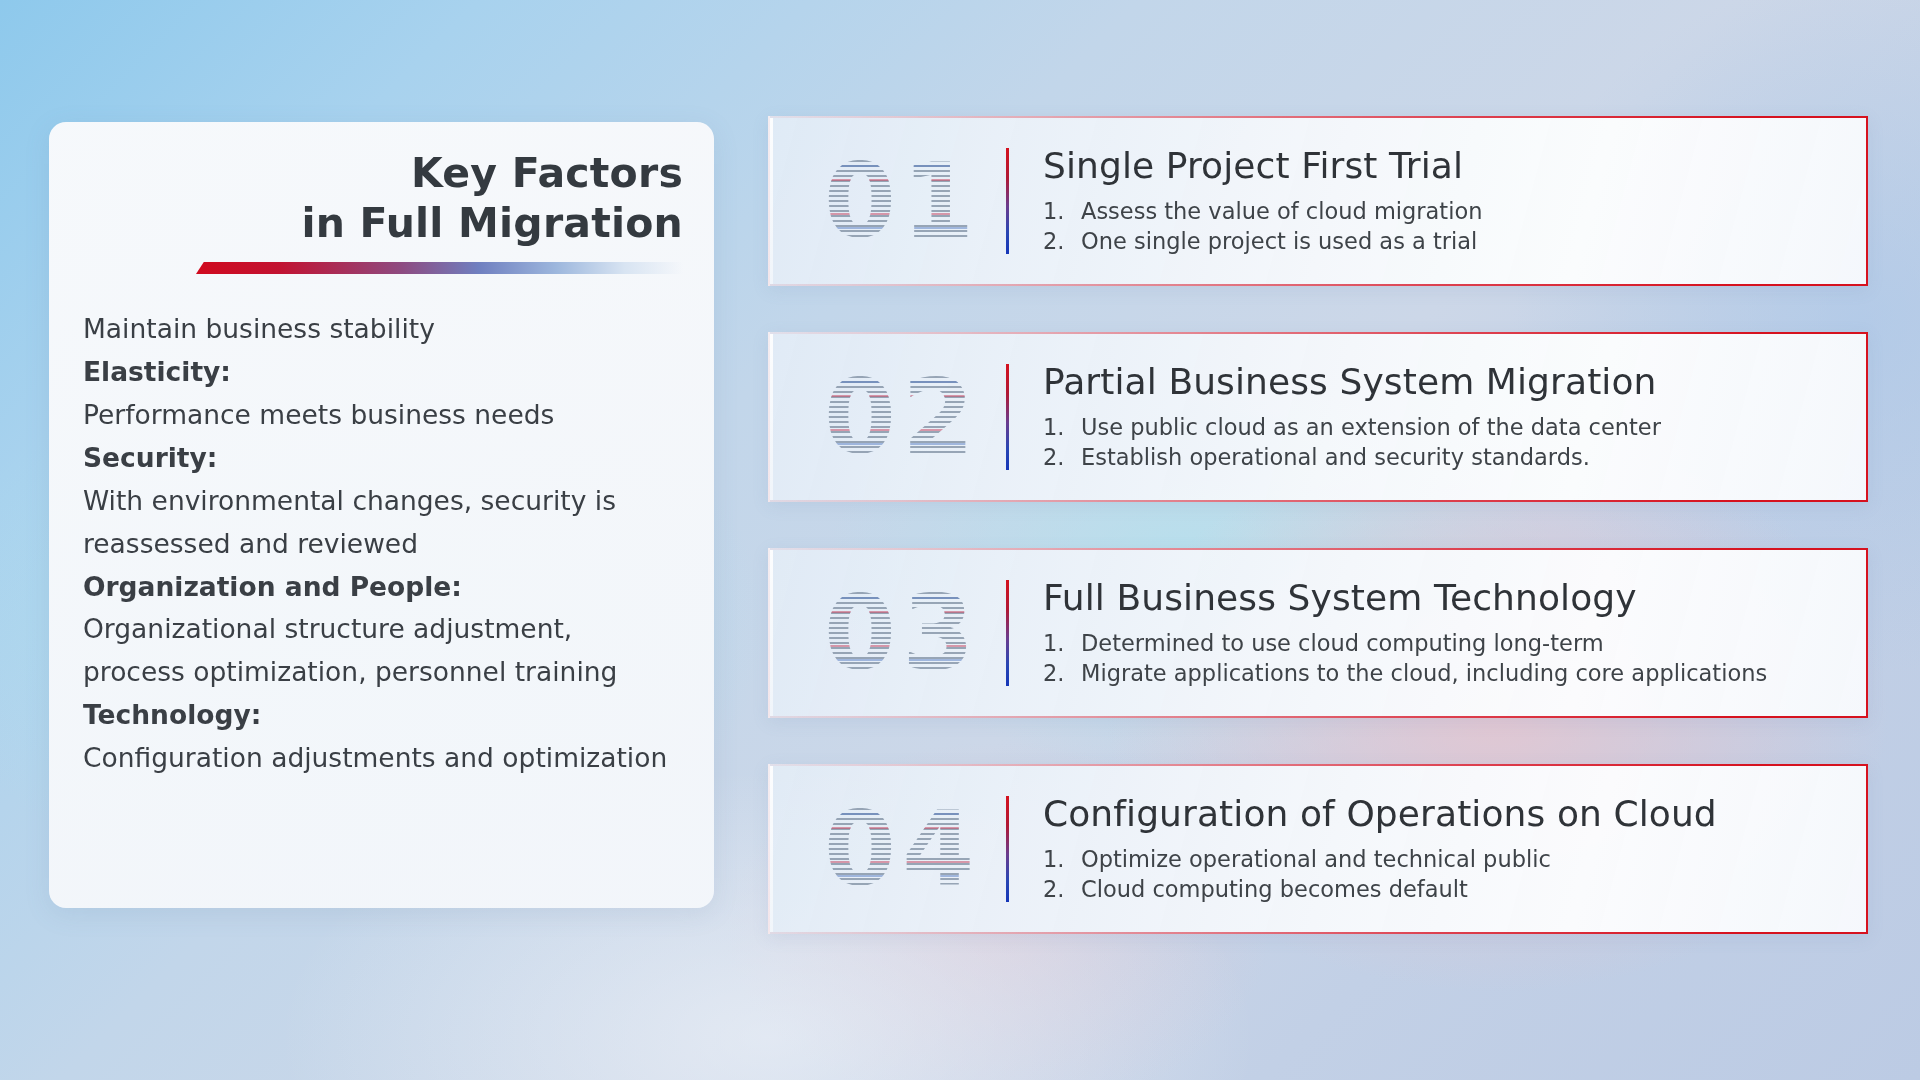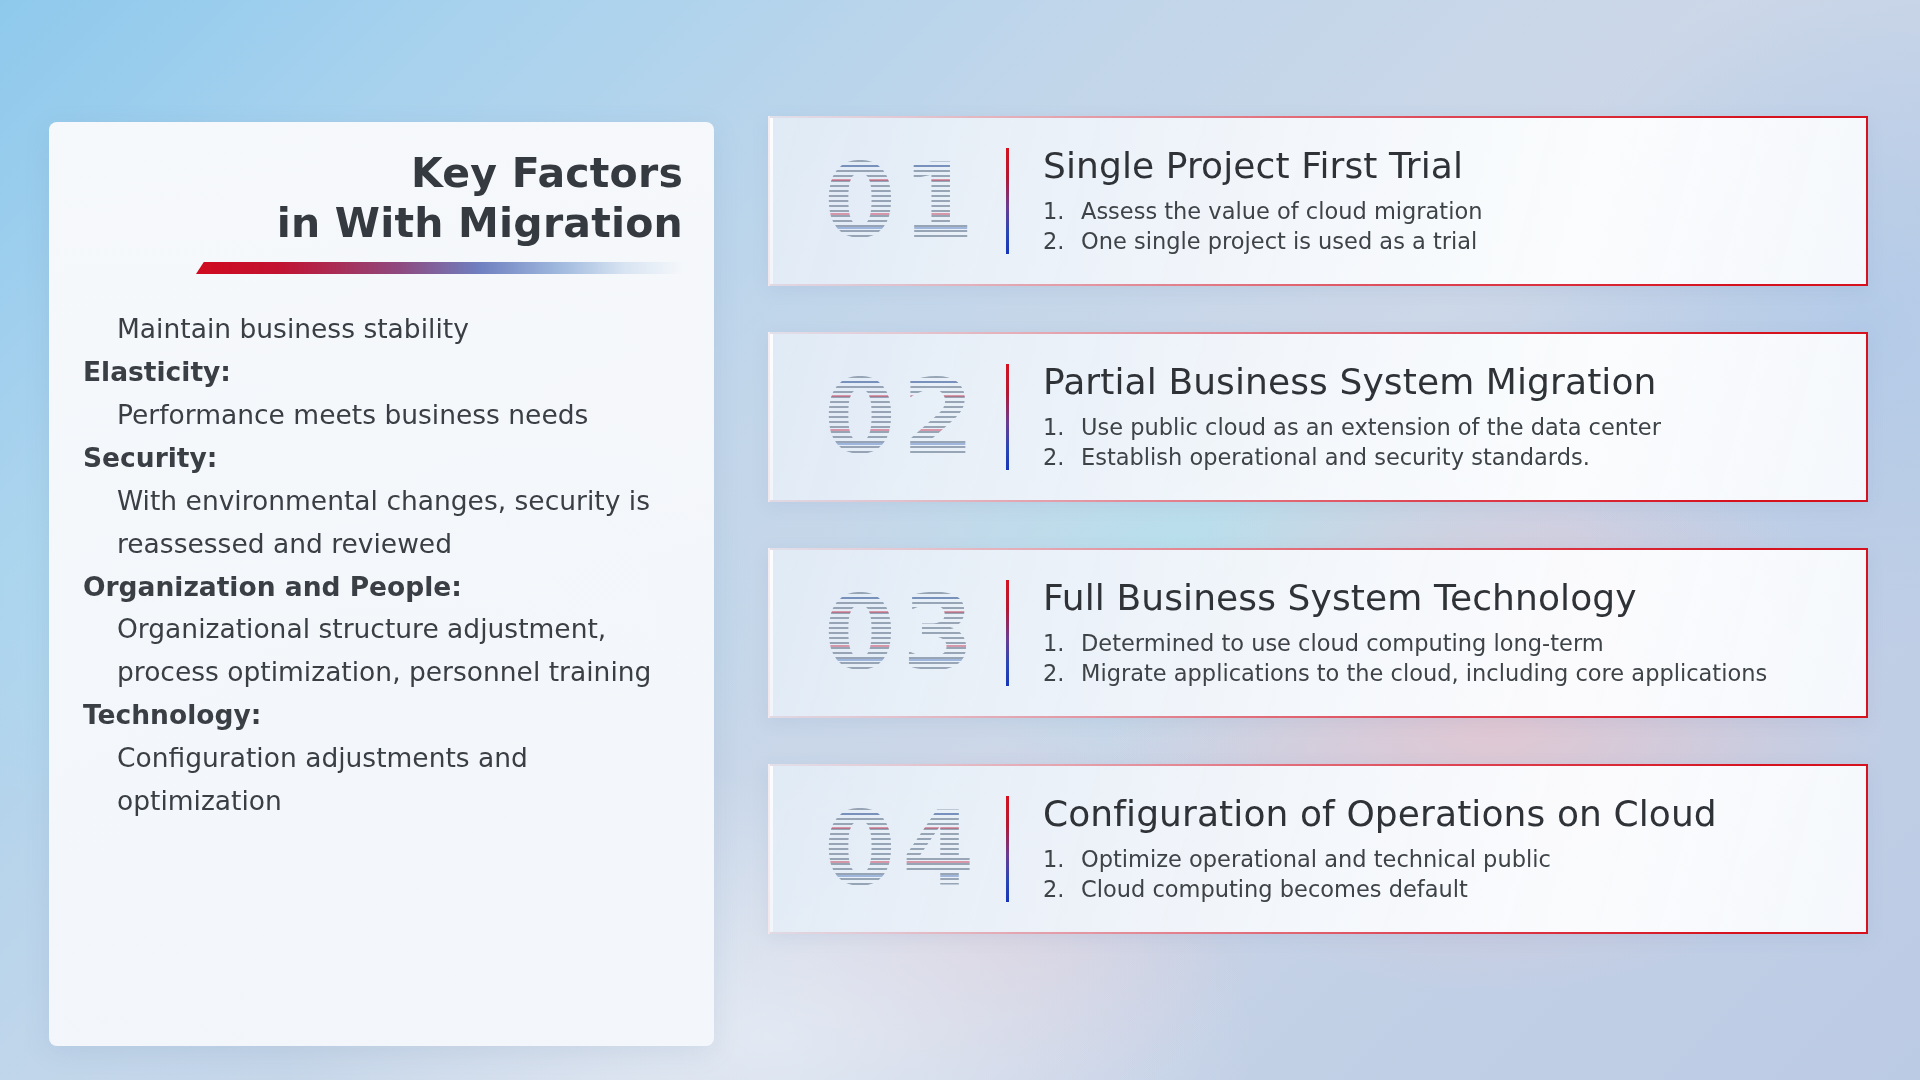--- a/index.html
+++ b/index.html
@@ -29,23 +29,23 @@
   }
   .bg-glow-white{
     background:radial-gradient(ellipse 700px 380px at 40% 96%, rgba(245,248,252,.55) 0%, rgba(245,248,252,0) 70%);
   }
   .bg-glow-blue{
     background:radial-gradient(ellipse 500px 500px at 97% 30%, rgba(168,198,232,.6) 0%, rgba(168,198,232,0) 70%);
   }
 
   
   #left-panel{
-    position:absolute; left:49px; top:122px; width:665px; height:924px;
+    position:absolute; left:49px; top:122px; width:665px; height:786px;
     background:linear-gradient(160deg, rgba(249,250,252,.97) 0%, rgba(246,248,251,.96) 55%, rgba(244,247,251,.95) 100%);
-    border-radius:8px;
+    border-radius:17px;
     box-shadow:0 6px 26px rgba(90,120,160,.13);
   }
   .panel-title{
     text-align:right;
     padding:26px 31px 0 40px;
     font-size:41px;
     font-weight:700;
     line-height:1.22;
     color:#343a40;
     letter-spacing:.2px;
@@ -58,21 +58,21 @@
     background:linear-gradient(90deg,#d00a1e 0%, #c21231 17%, #8e4a80 42%, #6f7fc0 58%, #9db7dd 74%, #d8e4f2 88%, rgba(244,247,251,0) 100%);
     clip-path:polygon(3.3% 100%, 0% 100%, 1.6% 0%, 100% 0%, 100% 100%);
   }
 
   .panel-body{ padding:34px 34px 0 34px; }
   .factor{ margin-bottom:0; }
   .factor-label{
     font-size:26.5px; font-weight:700; color:#3a3f45; line-height:1.62;
   }
   .factor-desc{
-    font-size:26.5px; font-weight:400; color:#3a3f45; line-height:1.62;margin-left:34px;
+    font-size:26.5px; font-weight:400; color:#3a3f45; line-height:1.62;
   }
 
   
   #cards{ position:absolute; left:768px; top:116px; width:1100px; }
   .card{
     position:relative;
     height:170px;
     margin-bottom:46px;
     display:flex;
     align-items:center;
@@ -138,21 +138,21 @@
 <div class="bg-layer bg-glow-blue"></div>
 <div class="bg-layer bg-glow-cyan"></div>
 <div class="bg-layer bg-glow-cyan2"></div>
 <div class="bg-layer bg-glow-pink"></div>
 <div class="bg-layer bg-glow-pink2"></div>
 <div class="bg-layer bg-glow-white"></div>
 
 <section id="left-panel">
   <h1 class="panel-title">
     <span>Key Factors</span>
-    <span class="title-line2">in With Migration</span>
+    <span class="title-line2">in Full Migration</span>
   </h1>
   <div class="title-rule"></div>
   <div class="panel-body">
     <div class="factor">
       <div class="factor-desc">Maintain business stability</div>
     </div>
     <div class="factor">
       <div class="factor-label">Elasticity:</div>
       <div class="factor-desc">Performance meets business needs</div>
     </div>

